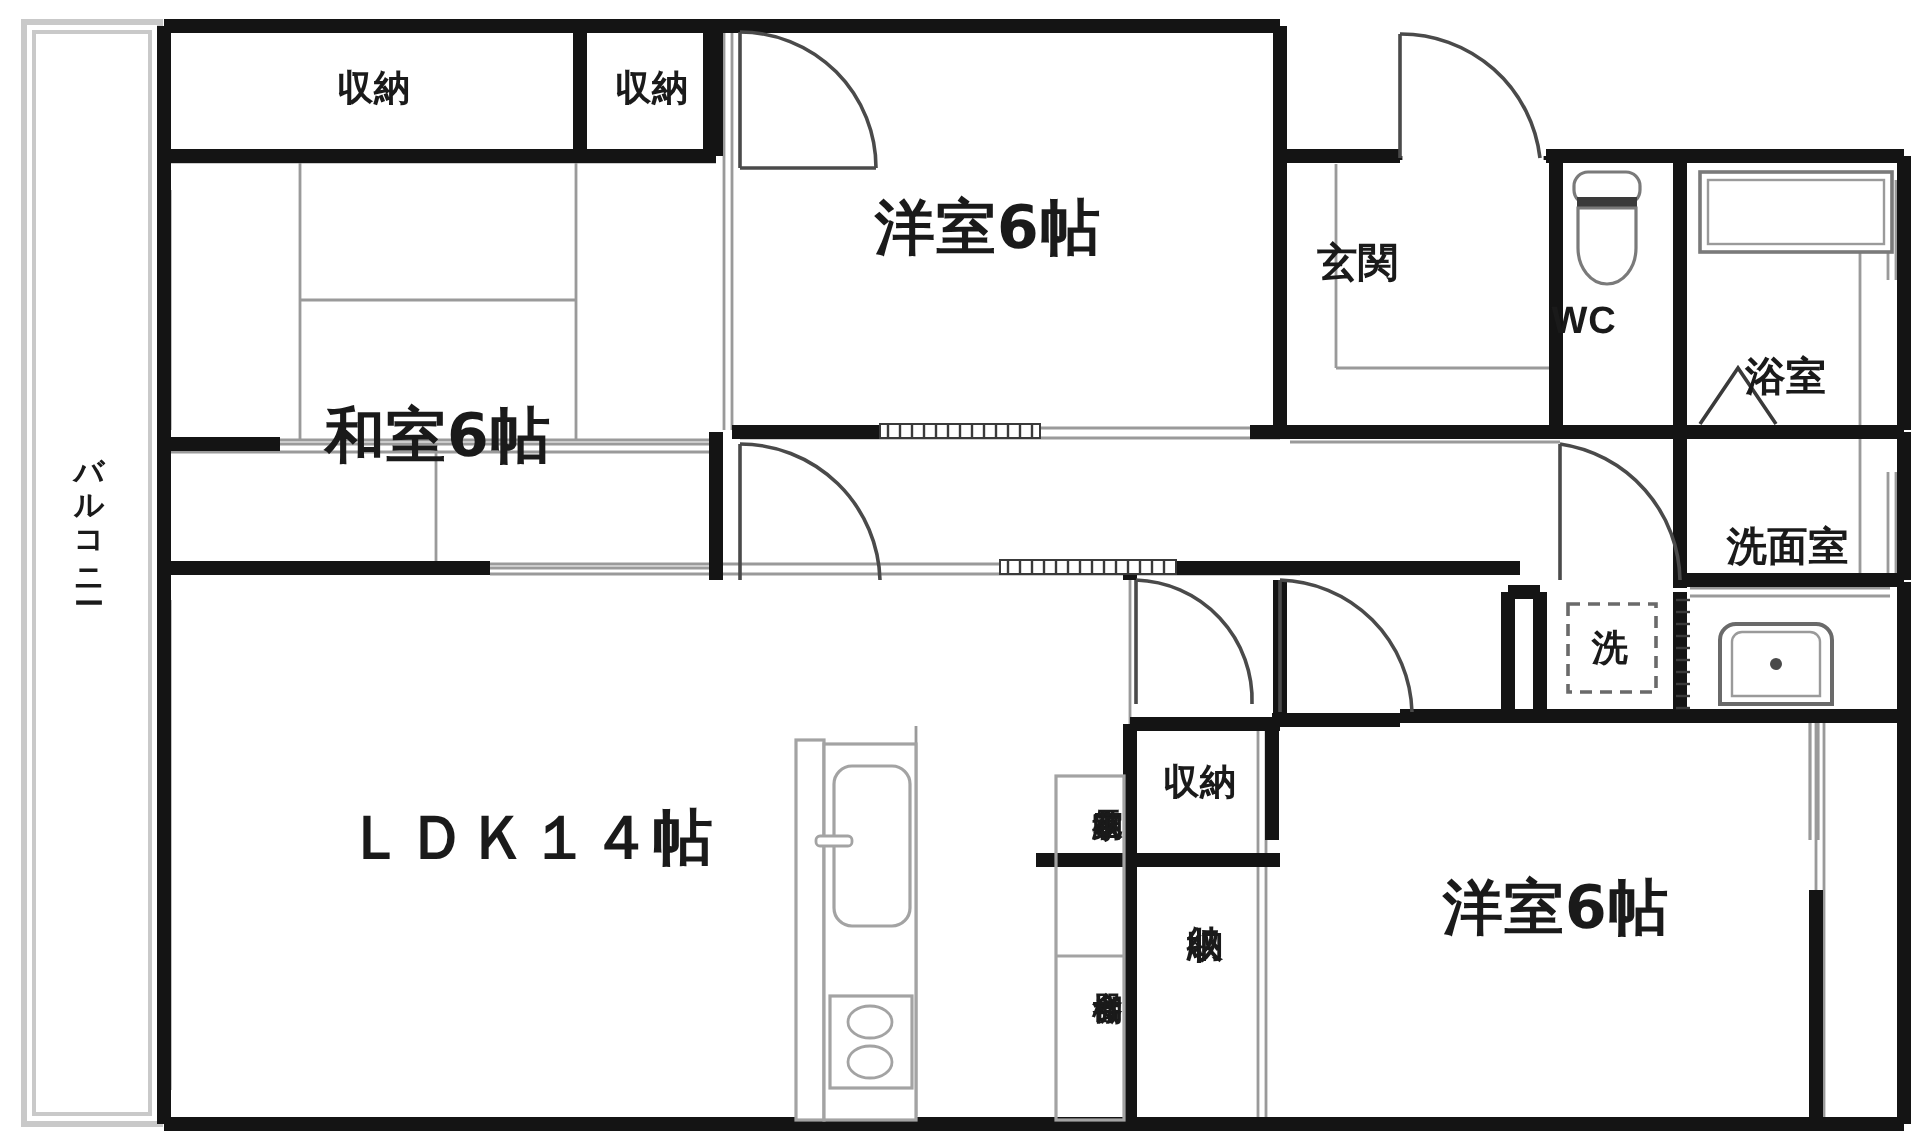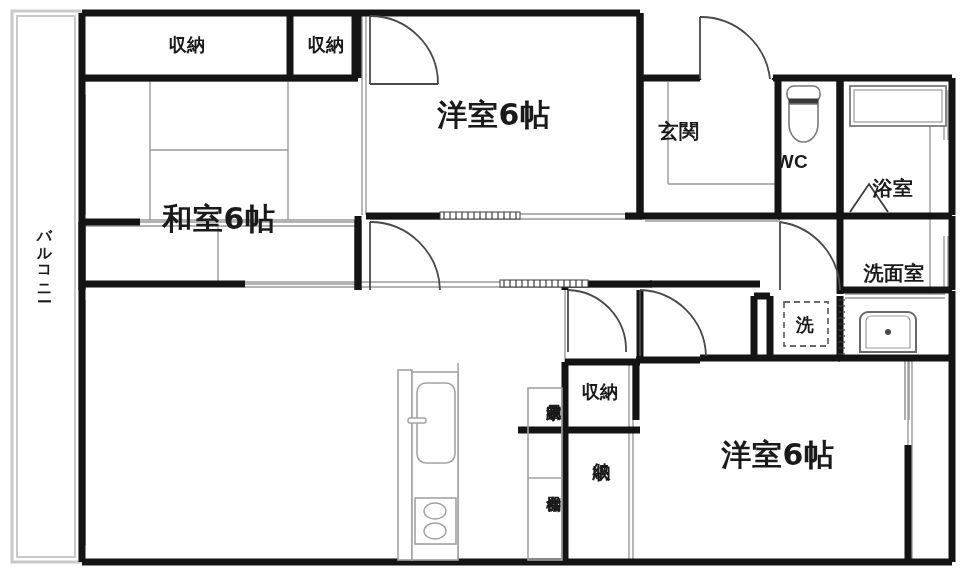--- a/index.html
+++ b/index.html
@@ -333,20 +333,21 @@
   <div class="room-label lbl-mid" style="left:679px; top:131px; transform:translate(-50%,-50%);">玄関</div>
 
   <div class="room-label lbl-wc" style="left:792px; top:161px; transform:translate(-50%,-50%);">WC</div>
 
   <div class="room-label lbl-mid" style="left:893px; top:188px; transform:translate(-50%,-50%);">浴室</div>
 
   <div class="room-label lbl-mid" style="left:894px; top:273px; transform:translate(-50%,-50%);">洗面室</div>
 
   <div class="room-label lbl-small" style="left:805px; top:325px; transform:translate(-50%,-50%);">洗</div>
 
+  <div class="room-label lbl-big" style="left:265px; top:420px; transform:translate(-50%,-50%);">ＬＤＫ１４帖</div>
 
   <div class="room-label lbl-tiny vertical-tight" style="left:545px; top:392px;">家電収納</div>
 
   <div class="room-label lbl-tiny vertical-tight" style="left:545px; top:484px;">食器棚</div>
 
   <div class="room-label lbl-small" style="left:600px; top:392px; transform:translate(-50%,-50%);">収納</div>
 
   <div class="room-label lbl-small vertical-tight" style="left:601px; top:448px; transform:translateX(-50%);">収納</div>
 
   <div class="room-label lbl-big" style="left:778px; top:455px; transform:translate(-50%,-50%);">洋室6帖</div>

